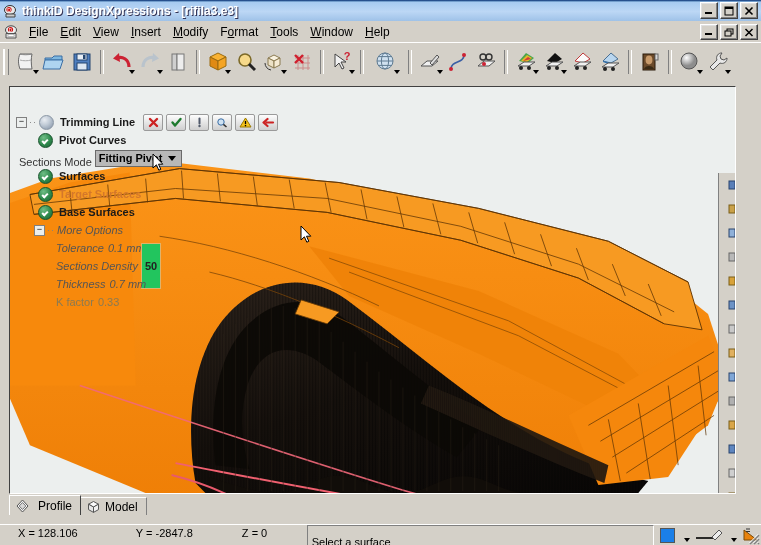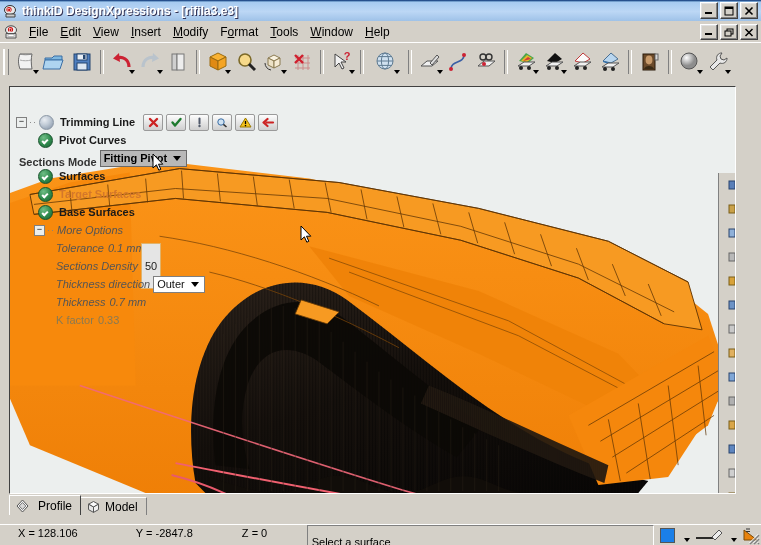--- a/index.html
+++ b/index.html
@@ -120,21 +120,21 @@
     width:13px;height:13px;border-radius:50%;flex:none;margin-right:6px;
     background:radial-gradient(circle at 35% 28%,#6fbd85 0%,#2f8a4d 55%,#1d5f35 100%);
     position:relative;border:1px solid #17532c;
   }
   .okball:after{
     content:"";position:absolute;left:3px;top:5px;width:4px;height:2px;
     border-left:2px solid #fff;border-bottom:2px solid #fff;
     transform:rotate(-45deg);
   }
   .tlabel{color:#1a1a1a;font-weight:bold;}
-  .tlabel.plain{font-weight:bold;color:#333;margin-top:8px;}
+  .tlabel.plain{font-weight:normal;color:#333;margin-top:8px;}
   .tlabel.target{color:#d4772a;font-weight:bold;}
   .tlabel.dim{color:#555;font-weight:normal;font-style:italic;}
   .tlabel.tan{color:#8a7a52;font-weight:normal;}
 
   .iconrow{display:flex;gap:3px;margin-left:8px;}
   .ibtn{
     width:18px;height:15px;flex:none;
     background:linear-gradient(180deg,#fdfdfd 0%,#e8e8e8 45%,#cfcfcf 100%);
     border:1px solid #9a9a9a;border-radius:2px;
     display:flex;align-items:center;justify-content:center;
@@ -147,22 +147,22 @@
   }
   .combo.sel{background:#b8b8b8;border:1px solid #6a6a6a;}
   .combo .cv{font-size:11px;color:#111;font-weight:bold;padding-right:4px;}
   .combo.sel .cv{color:#000;}
   .combo .carrow{
     width:0;height:0;margin:0 4px 0 2px;
     border-left:4px solid transparent;border-right:4px solid transparent;
     border-top:5px solid #000;
   }
   .hlval{
-    background:#e5e5e5;border:1px solid #e0b36b;padding:16px 3px;
-    font-weight:normal;color:#222;margin-left:3px;
+    background:#22c55e;border:1px solid #e0b36b;padding:16px 3px;
+    font-weight:bold;color:#222;margin-left:3px;
   }
 
   
   .cursor{position:absolute;width:12px;height:19px;z-index:60;pointer-events:none;}
 
   
   .tabstrip{
     position:absolute;left:9px;top:496px;width:727px;height:19px;
     display:flex;align-items:flex-end;
   }
@@ -780,28 +780,20 @@
       <span style="width:4px"></span>
       <span class="tlabel dim">0.1 mm</span>
     </div>
 
     <div class="trow">
       <span style="width:40px;flex:none"></span>
       <span class="tlabel dim">Sections Density</span>
       <span class="hlval">50</span>
     </div>
 
-    <div class="trow">
-      <span style="width:40px;flex:none"></span>
-      <span class="tlabel dim">Thickness direction</span>
-      <span class="combo">
-        <span class="cv" style="font-weight:normal">Outer</span>
-        <span class="carrow"></span>
-      </span>
-    </div>
 
     <div class="trow">
       <span style="width:40px;flex:none"></span>
       <span class="tlabel dim">Thickness</span>
       <span style="width:4px"></span>
       <span class="tlabel dim">0.7 mm</span>
     </div>
 
     <div class="trow">
       <span style="width:40px;flex:none"></span>

